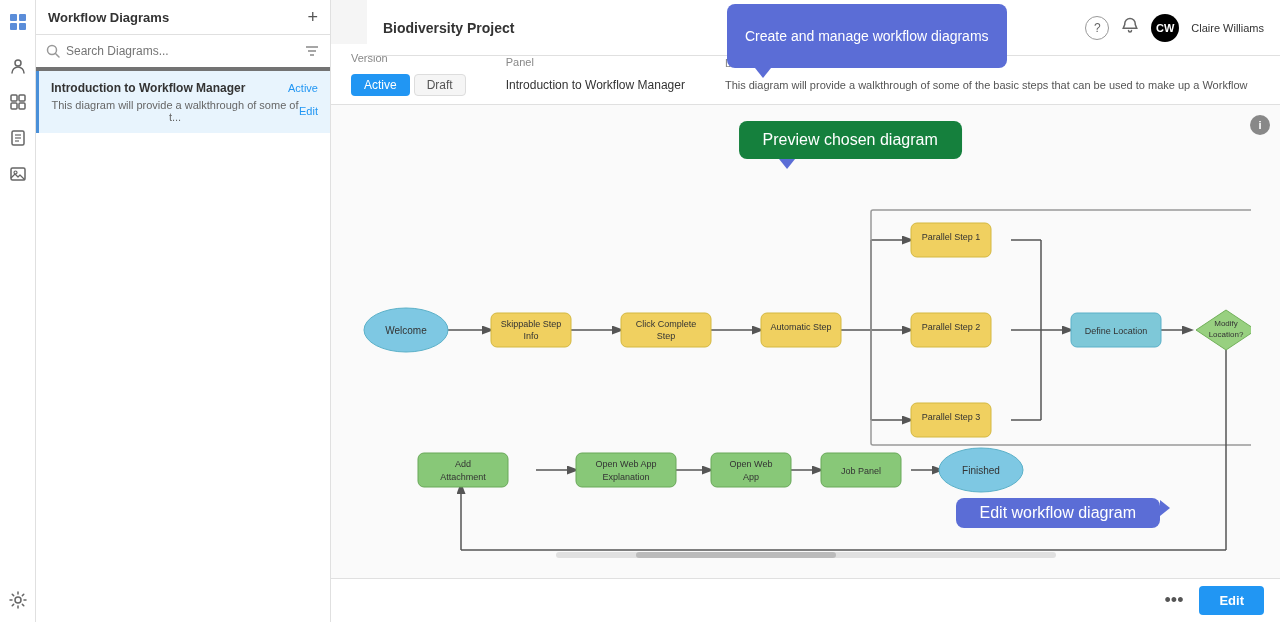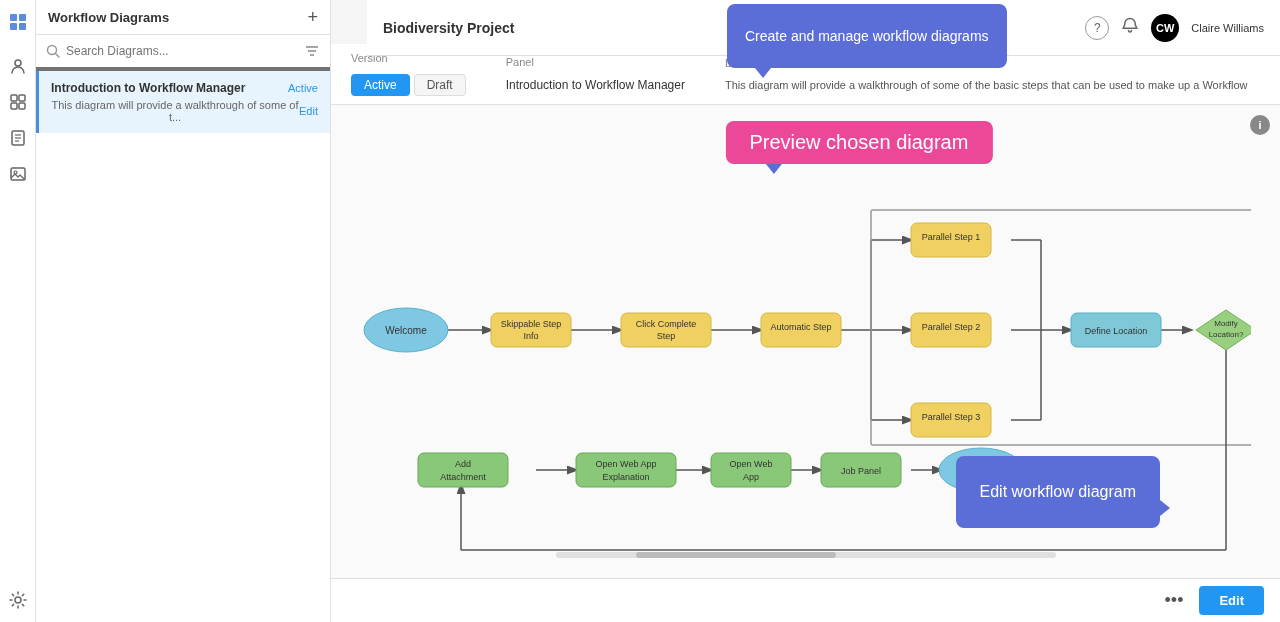--- a/index.html
+++ b/index.html
@@ -361,21 +361,21 @@
       <span class="info-label">Description</span>
       <span class="info-value" style="font-size:11px;color:#555;">This diagram will provide a walkthrough of some of the basic steps that can be used to make up a Workflow</span>
     </div>
   </div>
 
   <div class="canvas-area" style="position:relative;">
     
     <div class="info-icon-corner" style="position:absolute;top:10px;right:10px;">i</div>
 
     
-    <div style="position:absolute;top:16px;left:50%;transform:translateX(-30%);background:#ec4899;color:#fff;border-radius:8px;padding:10px 24px;font-size:20px;font-weight:500;white-space:nowrap;z-index:50;">
+    <div style="position:absolute;top:16px;left:50%;transform:translateX(-30%);background:#15803d;color:#fff;border-radius:8px;padding:10px 24px;font-size:16px;font-weight:500;white-space:nowrap;z-index:50;">
       <span>Preview chosen diagram</span>
       <div style="position:absolute;bottom:-10px;left:40px;width:0;height:0;border-left:8px solid transparent;border-right:8px solid transparent;border-top:10px solid #5b6dd6;"></div>
     </div>
 
     
     <svg class="workflow-svg" viewBox="0 0 900 430" xmlns="http://www.w3.org/2000/svg">
 
       <line x1="90" y1="175" x2="140" y2="175" stroke="#555" stroke-width="1.5" marker-end="url(#arrow)"></line>
 
       <line x1="220" y1="175" x2="270" y2="175" stroke="#555" stroke-width="1.5" marker-end="url(#arrow)"></line>
@@ -467,21 +467,21 @@
       <text x="400" y="325" text-anchor="middle" font-size="9" fill="#333" font-family="sans-serif">App</text>
 
       <rect x="470" y="298" width="80" height="34" rx="6" fill="#88c878" stroke="#68a858" stroke-width="1"></rect>
       <text x="510" y="319" text-anchor="middle" font-size="9" fill="#333" font-family="sans-serif">Job Panel</text>
 
       <ellipse cx="630" cy="315" rx="42" ry="22" fill="#7ec8e3" stroke="#5ab0c8" stroke-width="1"></ellipse>
       <text x="630" y="319" text-anchor="middle" font-size="10" fill="#333" font-family="sans-serif">Finished</text>
     </svg>
 
     
-    <div style="position:absolute;bottom:50px;right:120px;background:#5b6dd6;color:#fff;border-radius:8px;padding:27px 24px;font-size:16px;font-weight:500;white-space:nowrap;z-index:50;">
+    <div style="position:absolute;bottom:50px;right:120px;background:#5b6dd6;color:#fff;border-radius:8px;padding:6px 24px;font-size:16px;font-weight:500;white-space:nowrap;z-index:50;">
       <span>Edit workflow diagram</span>
       <div style="position:absolute;right:-10px;bottom:12px;width:0;height:0;border-top:8px solid transparent;border-bottom:8px solid transparent;border-left:10px solid #5b6dd6;"></div>
     </div>
 
     
     <div style="position:absolute;bottom:20px;left:50%;transform:translateX(-50%);width:500px;height:6px;background:#e0e0e0;border-radius:3px;">
       <div style="width:200px;height:6px;background:#bbb;border-radius:3px;position:absolute;left:80px;"></div>
     </div>
   </div>
 

